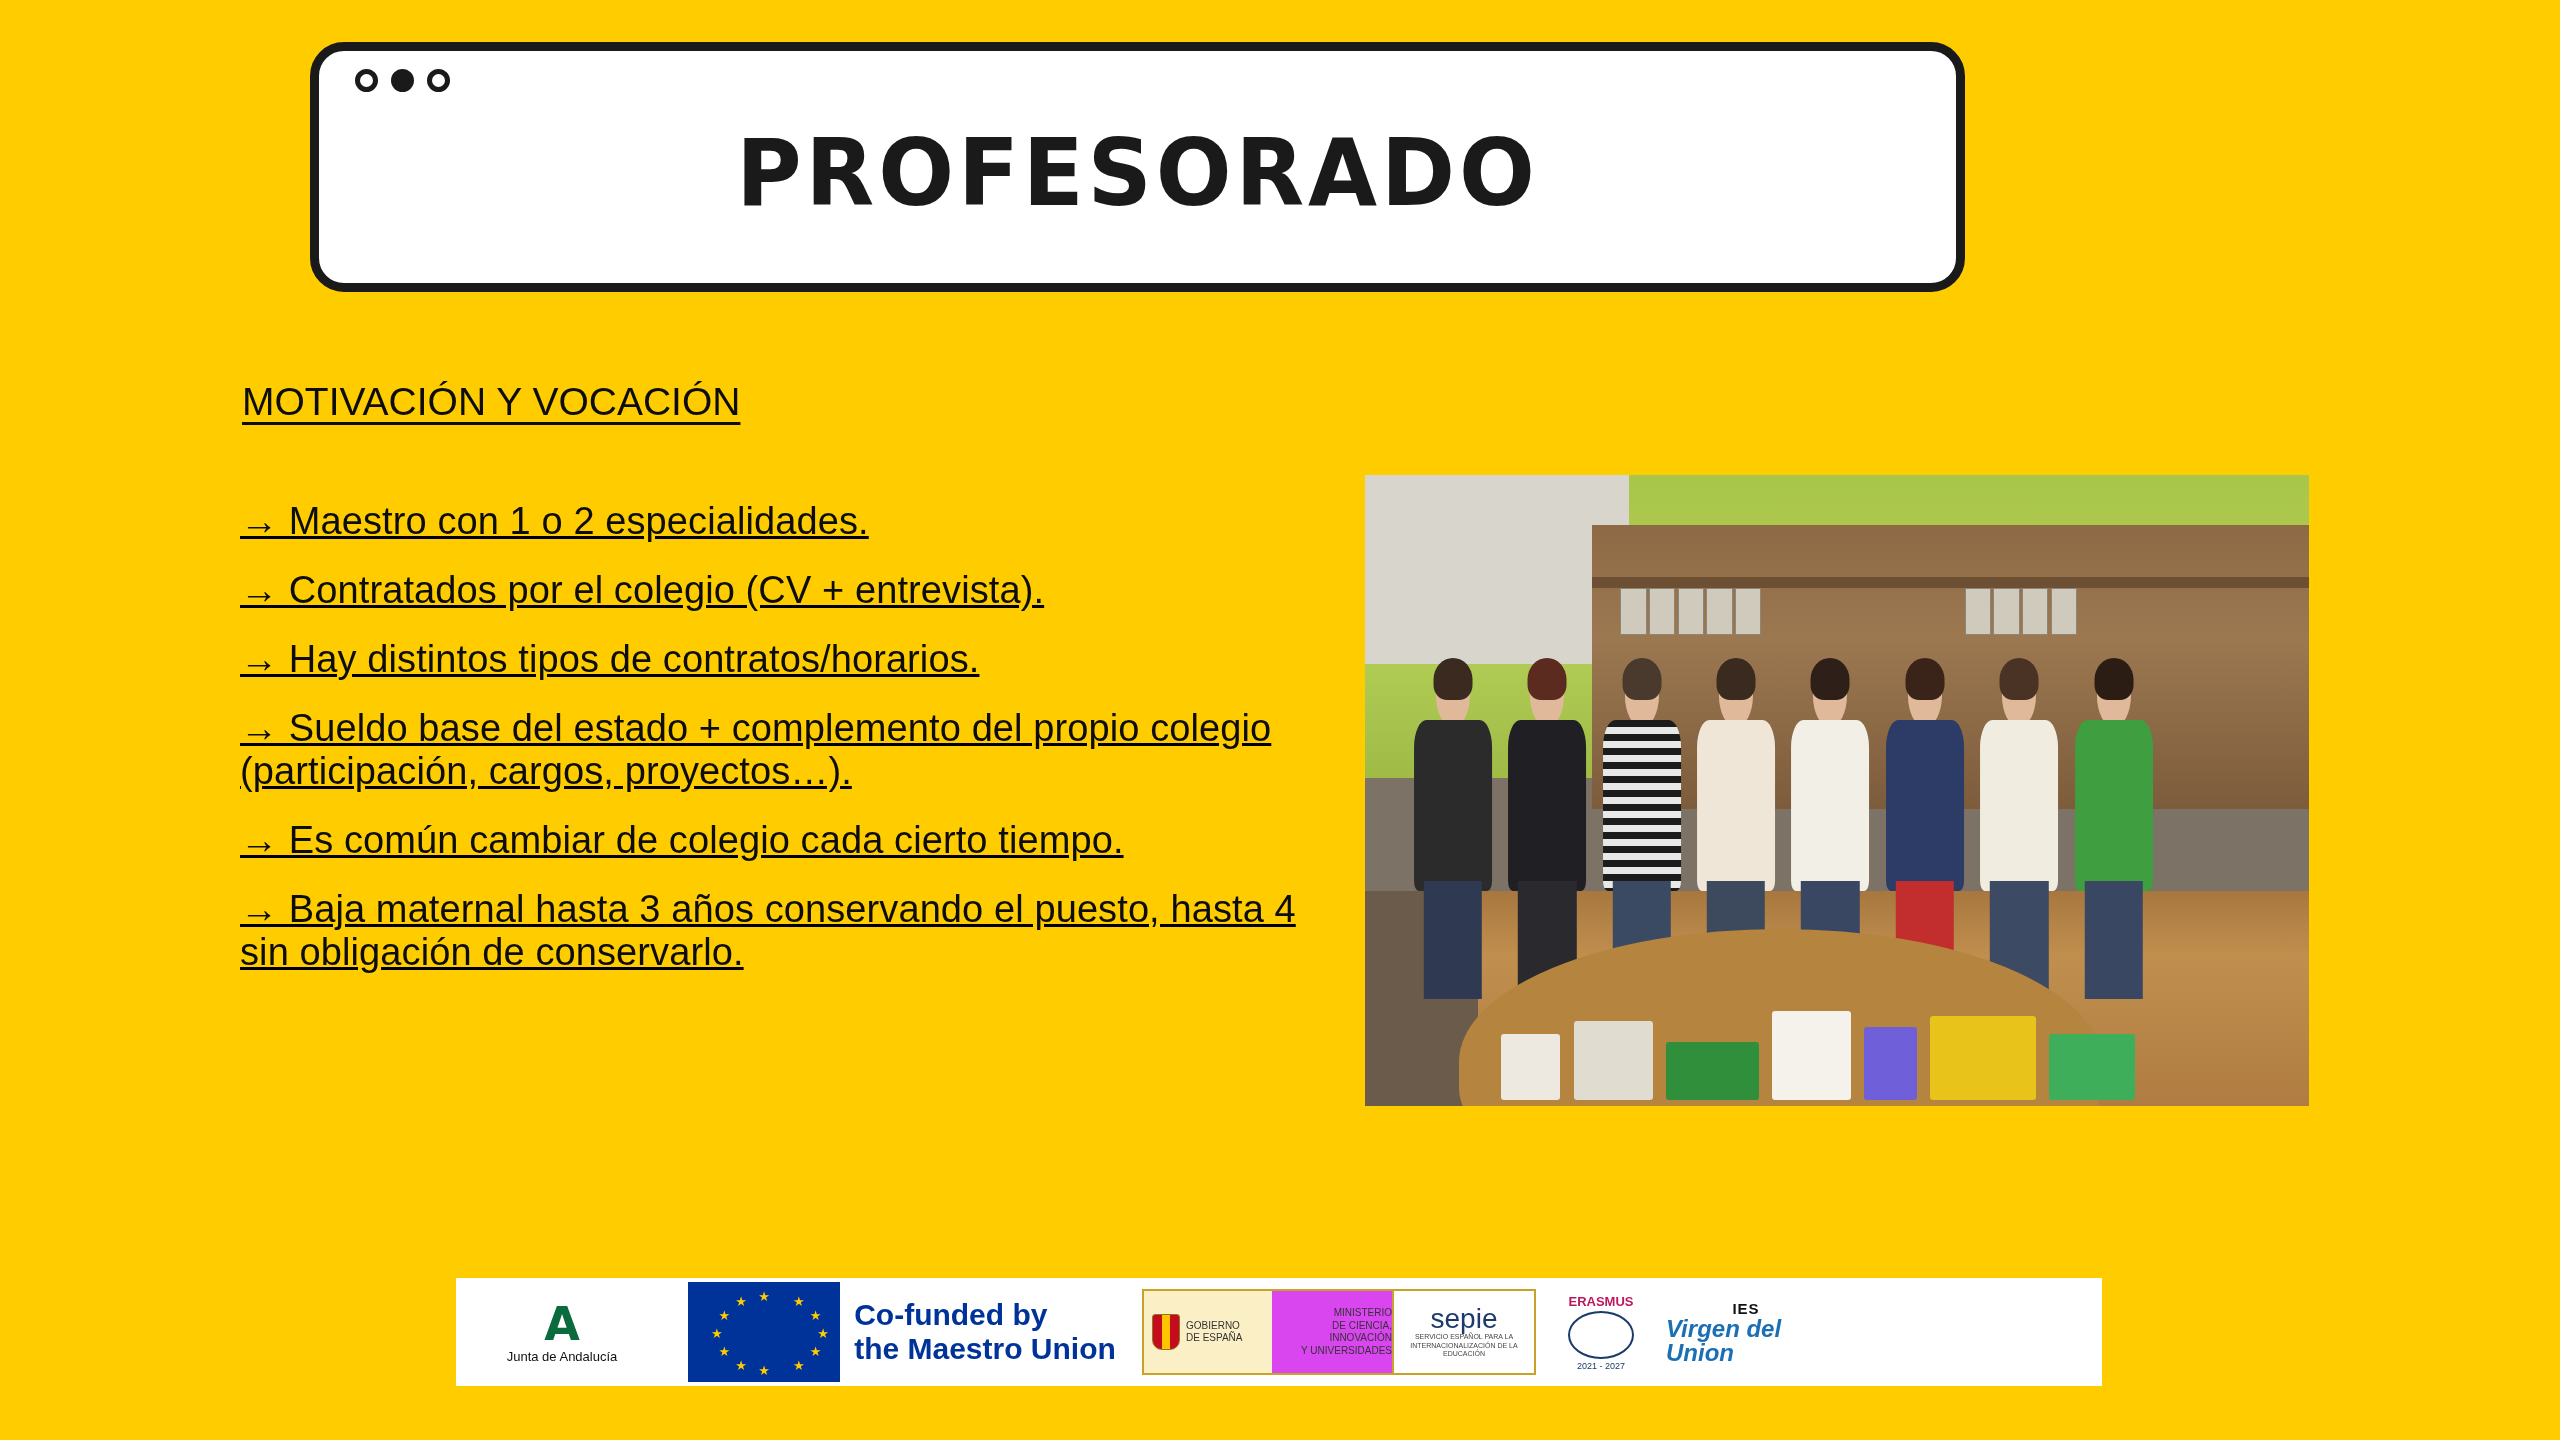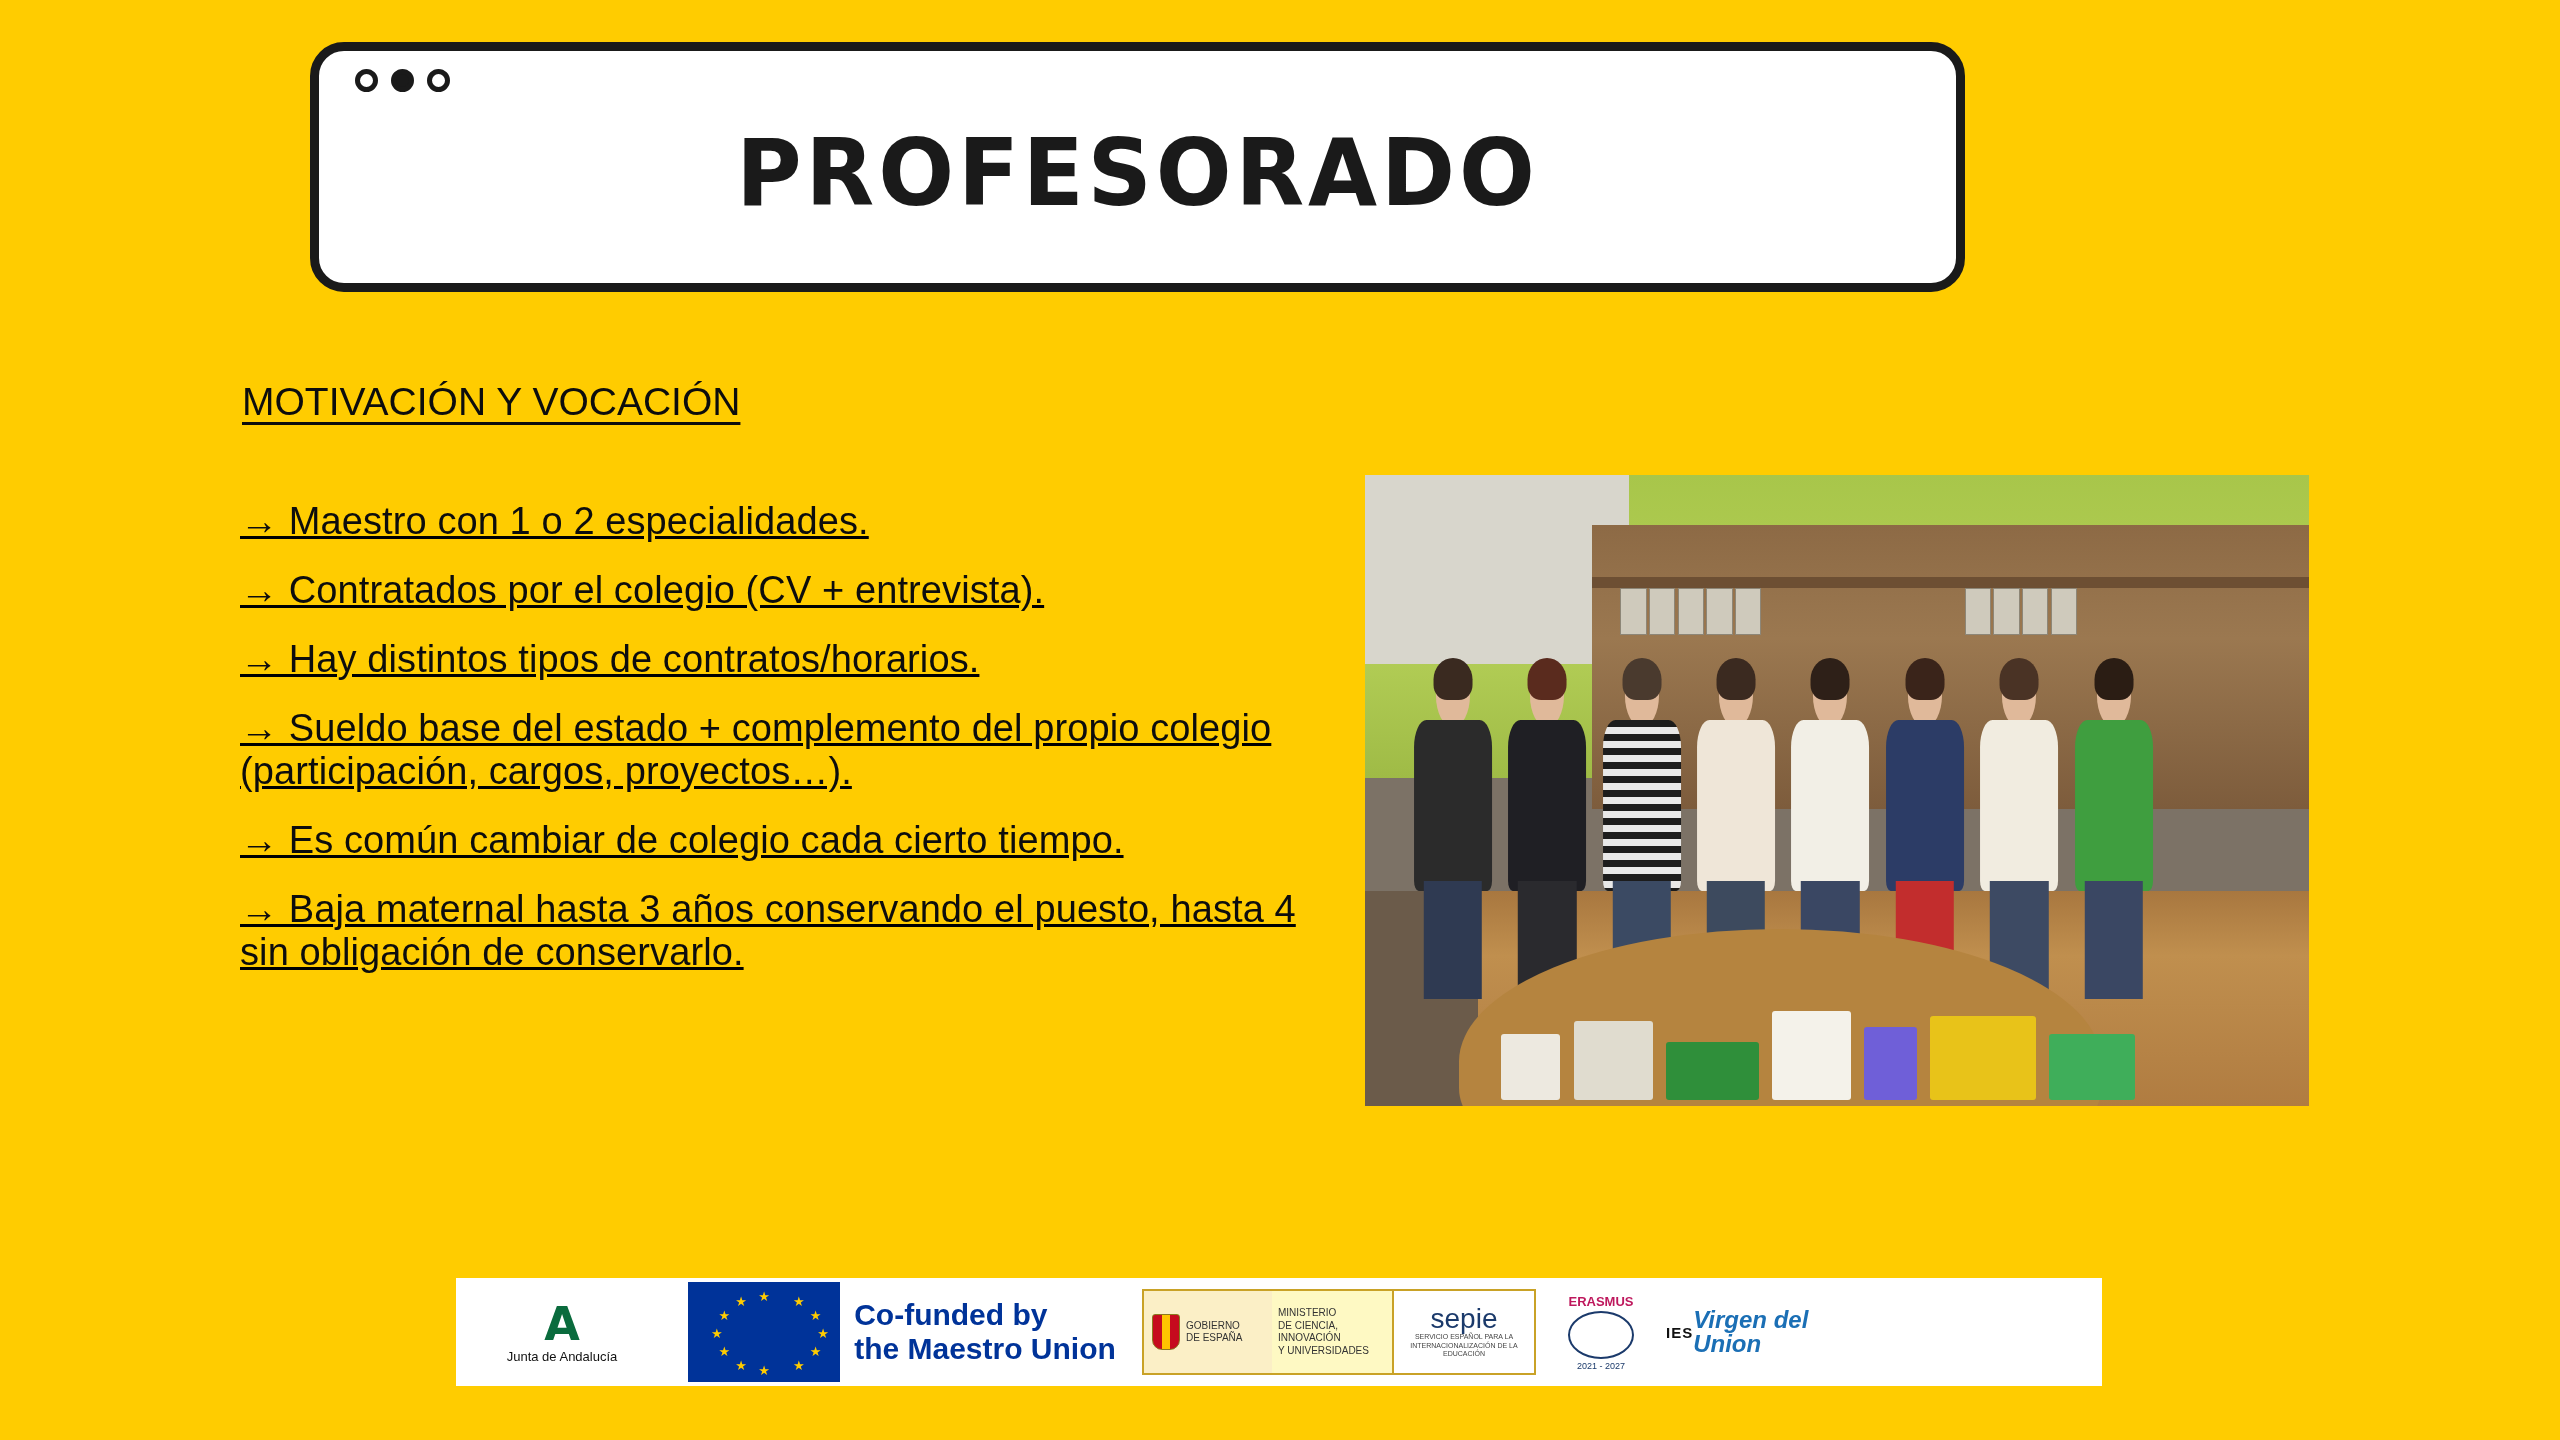--- a/index.html
+++ b/index.html
@@ -253,24 +253,25 @@
     width: 26px; height: 34px;
     background: linear-gradient(to right,#c60b1e 0 33%,#ffc400 33% 66%,#c60b1e 66% 100%);
     border-radius: 3px 3px 10px 10px;
     border: 1px solid #8a7a1f;
   }
   .gob-txt {
     font-size: 10px; color: #333; line-height: 1.25;
   }
   .gob-mid {
     flex: 1;
-    background: #fef9c3;
+    background: #d946ef;
     display: flex;
     align-items: center;
     padding-left: 6px;
+    text-align: right;
   }
   .gob-mid .gob-txt { font-size: 10px; }
   .sepie {
     width: 140px;
     background: #fff;
     border-left: 2px solid #c9a227;
     display: flex;
     flex-direction: column;
     align-items: center;
     justify-content: center;
@@ -289,20 +290,21 @@
   .erasmus-title { font-size: 13px; font-weight: bold; color: #be185d; }
   .erasmus-circle {
     width: 62px; height: 44px; border-radius: 50%;
     border: 2px solid #1b3a6b; position: relative;
   }
   .erasmus-sub { font-size: 9px; color: #1b3a6b; }
 
   
   .ies {
     width: 160px;
+    flex-direction: column;
   }
   .ies-top { font-size: 15px; font-weight: bold; color: #111; letter-spacing:1px;}
   .ies-word {
     font-size: 24px; color: #1b6fb5; font-style: italic; font-weight: bold;
     line-height: 1;
   }
 </style>
 </head>
 <body>
 

